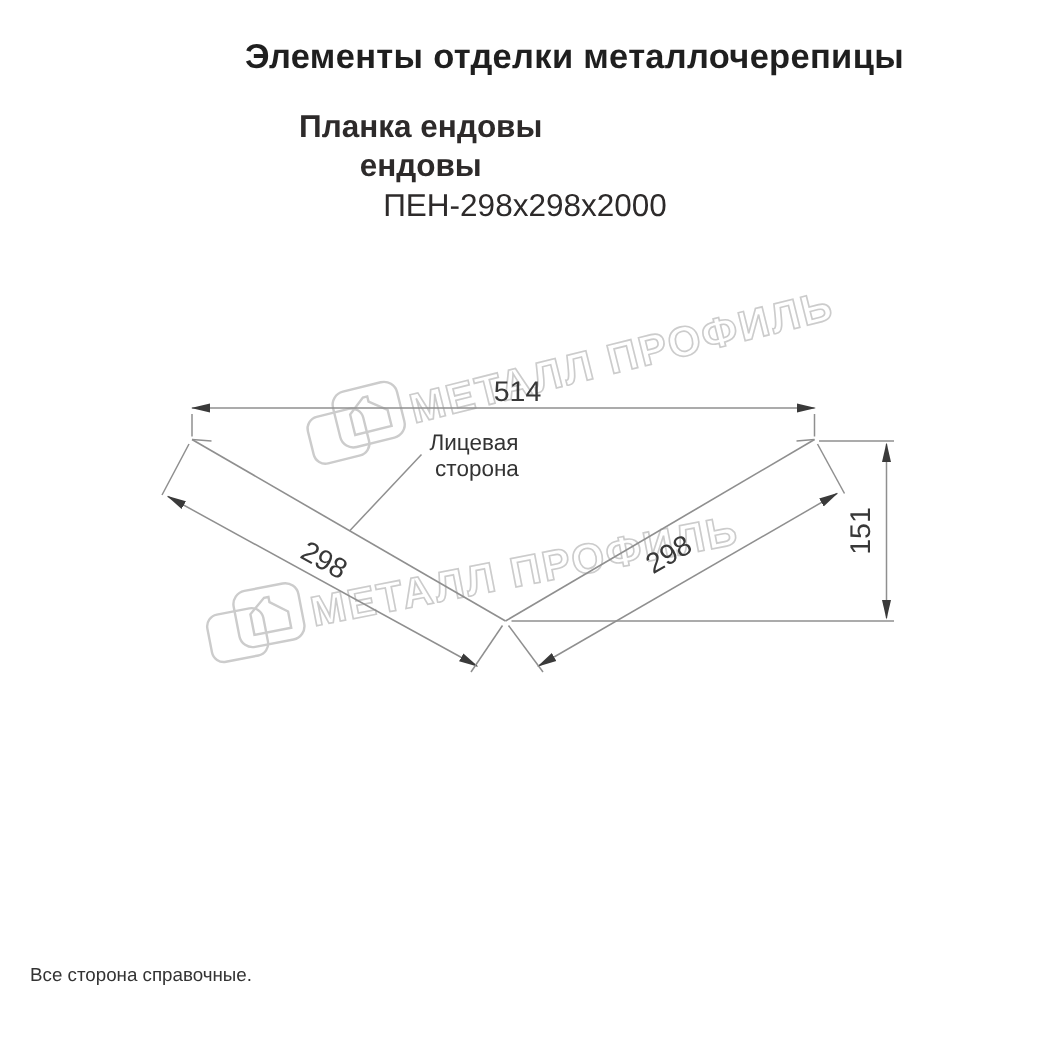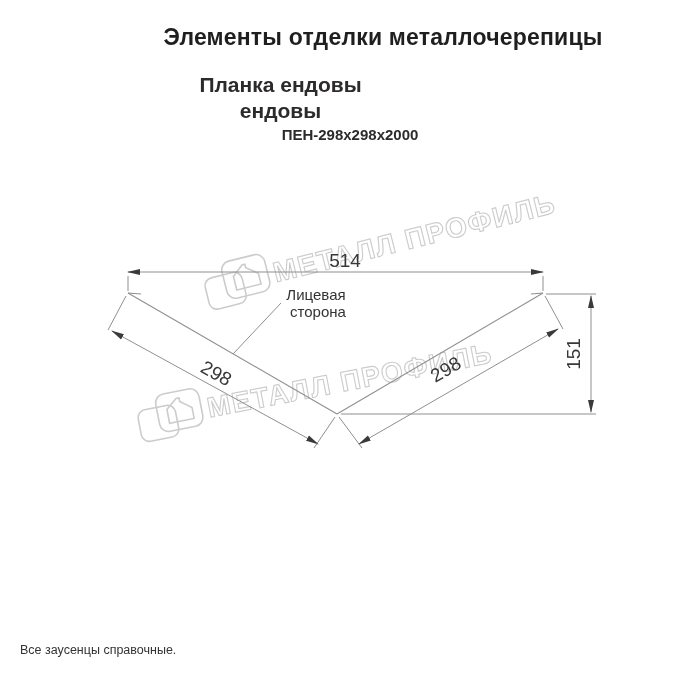--- a/index.html
+++ b/index.html
@@ -10,21 +10,21 @@
   .page-title{
     position:absolute;top:24px;left:0;width:700px;text-align:center;
     font-size:23px;font-weight:bold;color:#1f1f1f;letter-spacing:0.2px;margin-left:33px;
   }
   .subtitle{
     position:absolute;top:72px;left:0;width:561px;text-align:center;
     font-size:21px;font-weight:bold;color:#2d2a2a;line-height:26px;
   }
   .model-code{
     position:absolute;top:126px;left:0;width:700px;text-align:center;
-    font-size:15px;font-weight:bold;color:#2d2a2a;
+    font-size:21px;font-weight:normal;color:#2d2a2a;
   }
   .drawing-svg{position:absolute;left:0;top:0;width:700px;height:700px;}
   .footer-notes{
     position:absolute;left:20px;top:641px;
     font-size:12.5px;color:#333333;line-height:18px;
   }
   .dim-text{font-size:19px;font-family:"Liberation Sans","DejaVu Sans",sans-serif;}
   .face-text{font-size:15px;font-family:"Liberation Sans","DejaVu Sans",sans-serif;}
   .wm-text{font-size:28px;font-weight:bold;letter-spacing:1.5px;
     font-family:"Liberation Sans","DejaVu Sans",sans-serif;}
@@ -97,14 +97,14 @@
     <text transform="translate(449,375) rotate(-30)">298</text>
   </g>
 
   <g class="face-text" text-anchor="middle" fill="#333333">
     <text x="316" y="300">Лицевая</text>
     <text x="318" y="317">сторона</text>
   </g>
 </svg>
 
 <div class="footer-notes">
-  <div>Все заусенцы справочные.</div>
+  <div>Все сторона справочные.</div>
 </div>
 
 </body></html>

